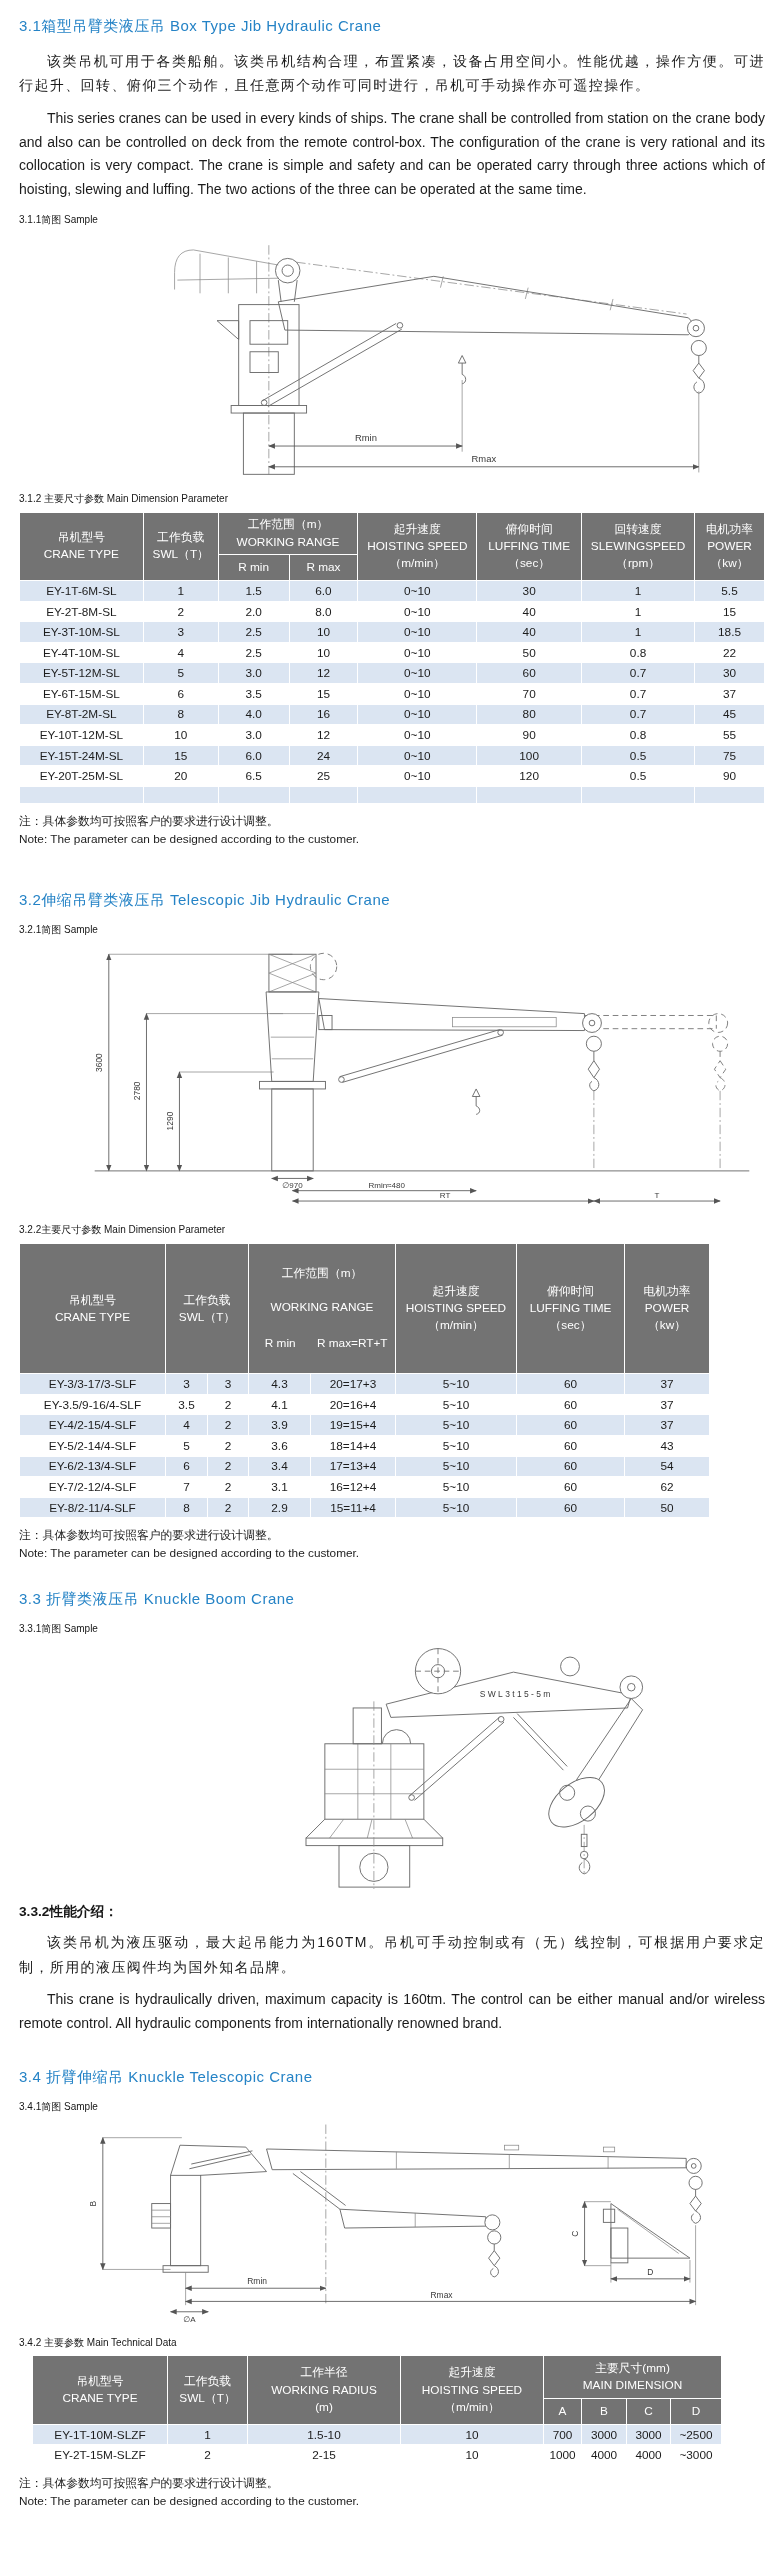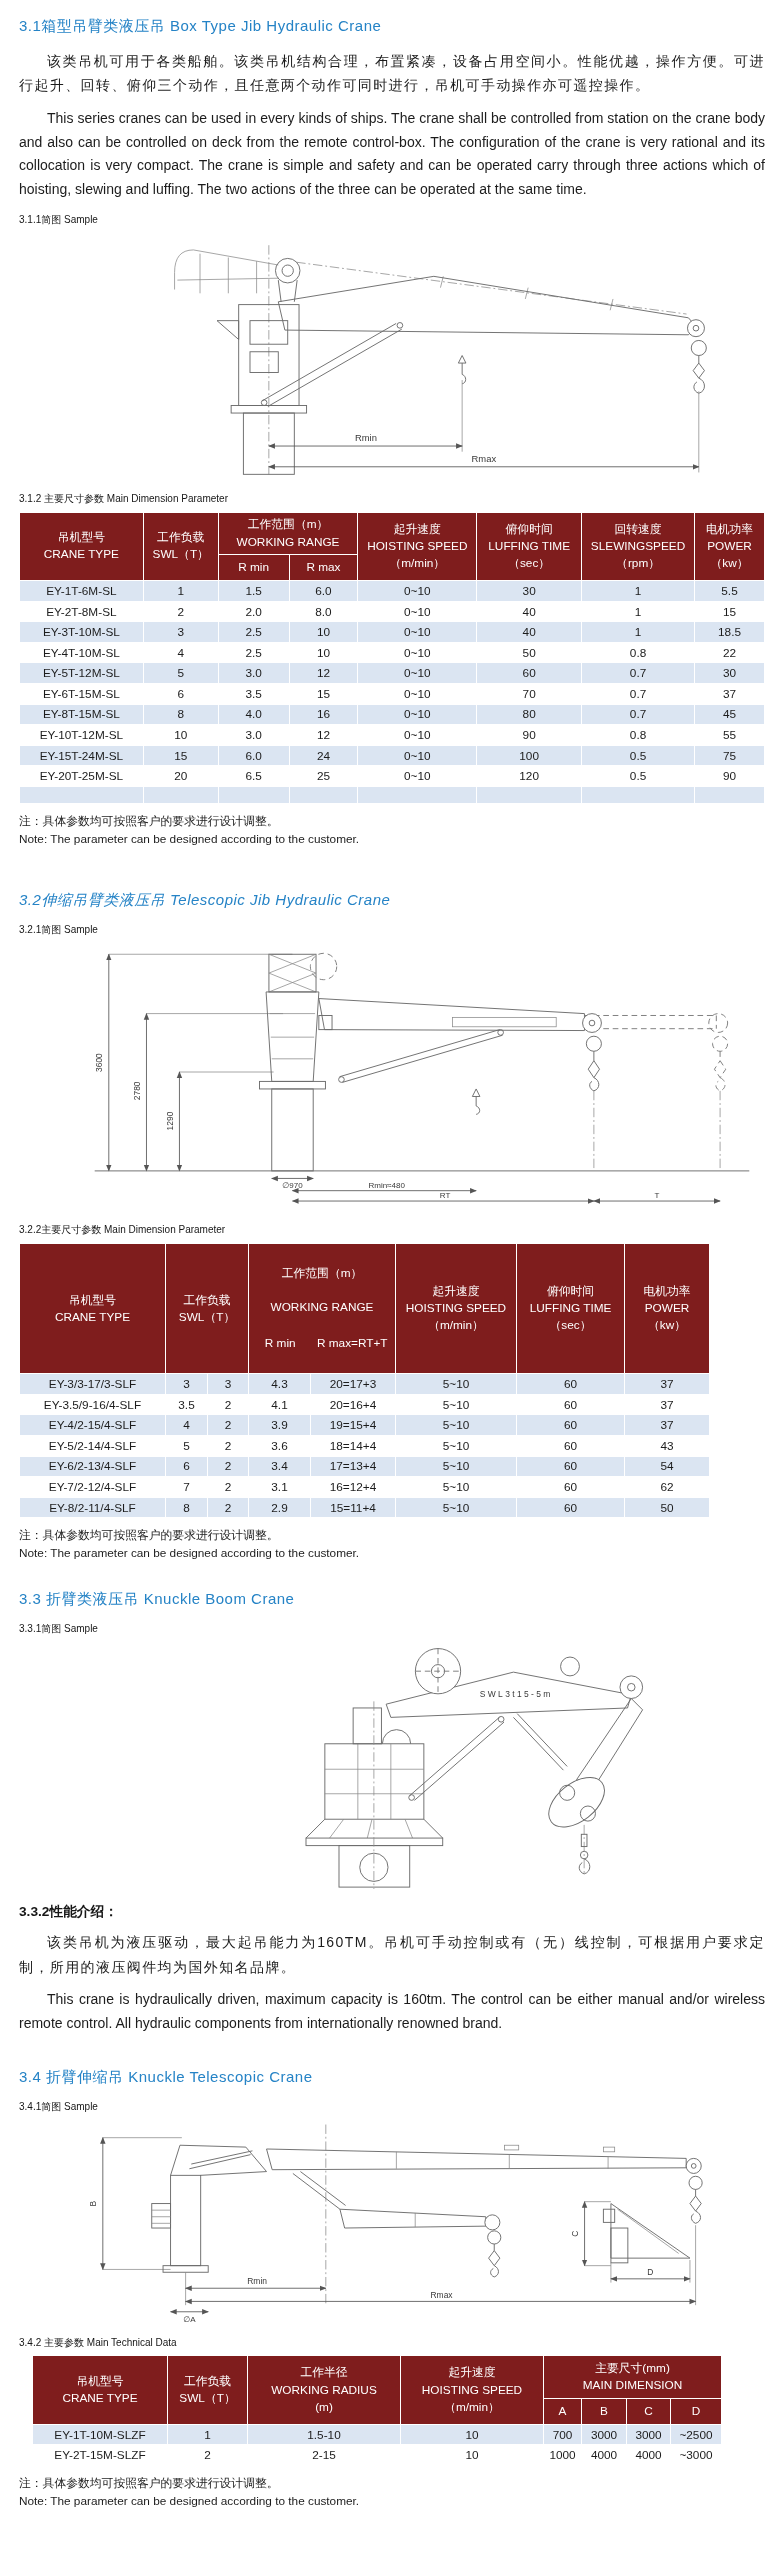--- a/index.html
+++ b/index.html
@@ -15,21 +15,21 @@
   .sec-title.first { margin-top:3.8px; }
   .sub-head { font-size:10px; font-weight:400; color:#161616; margin:11.3px 0 3.8px; }
   .perf-head { font-size:13.7px; font-weight:700; color:#161616; margin:13px 0 9.4px; }
 
   .para-cn { font-size:14px; line-height:24.5px; text-align:justify; text-indent:2em; letter-spacing:1.4px; margin-top:8px; }
   .para-en { font-size:14px; line-height:23.6px; text-align:justify; text-indent:2em; margin-top:9.4px; }
   .note { font-size:11.8px; line-height:18px; margin-top:7.5px; }
 
   table { border-collapse:collapse; font-size:11.8px; margin-top:5.7px; table-layout:fixed; }
   th {
-    background:#7f1d1d; color:#ffffff; font-weight:400;
+    background:#737373; color:#ffffff; font-weight:400;
     white-space:pre-line; line-height:1.45; padding:3.8px 0.9px;
     border:1.9px solid #ffffff; text-align:center; vertical-align:middle;
   }
   td { text-align:center; padding:2.8px 1.9px; border:1.9px solid #ffffff; height:17px; overflow:hidden; }
   tbody tr:nth-child(odd) td { background:#dbe5f2; }
   .range-sub { display:flex; margin-top:1.9px; }
   .range-sub span:nth-child(1){ width:42%; }
   .range-sub span:nth-child(2){ width:58%; }
 
   .diagram { display:block; }
@@ -205,21 +205,21 @@
             <td>EY-6T-15M-SL</td>
             <td>6</td>
             <td>3.5</td>
             <td>15</td>
             <td>0~10</td>
             <td>70</td>
             <td>0.7</td>
             <td>37</td>
           </tr>
           <tr>
-            <td>EY-8T-15M-SL</td>
+            <td>EY-8T-2M-SL</td>
             <td>8</td>
             <td>4.0</td>
             <td>16</td>
             <td>0~10</td>
             <td>80</td>
             <td>0.7</td>
             <td>45</td>
           </tr>
           <tr>
             <td>EY-10T-12M-SL</td>
@@ -264,21 +264,21 @@
         </tbody>
     </table>
 
     <p class="note">
       <span>注：具体参数均可按照客户的要求进行设计调整。</span><br>
       <span>Note: The parameter can be designed according to the customer.</span>
     </p>
   </section>
 
   <section>
-    <h2 class="sec-title" style="margin-top:43px;font-style:italic;">3.2伸缩吊臂类液压吊  Telescopic Jib Hydraulic Crane</h2>
+    <h2 class="sec-title" style="margin-top:43px;">3.2伸缩吊臂类液压吊  Telescopic Jib Hydraulic Crane</h2>
     <h3 class="sub-head">3.2.1简图  Sample</h3>
 
     <svg class="diagram" width="697" height="264" viewBox="0 0 740 280" style="margin-left:38px;">
       <defs>
         <marker id="arrB" viewBox="0 0 10 10" refX="9" refY="5" markerWidth="8" markerHeight="8" orient="auto-start-reverse">
           <path d="M0,1 L10,5 L0,9 z" fill="#555"></path>
         </marker>
       </defs>
 
       <line class="thin" x1="55" y1="15" x2="250" y2="15"></line>

